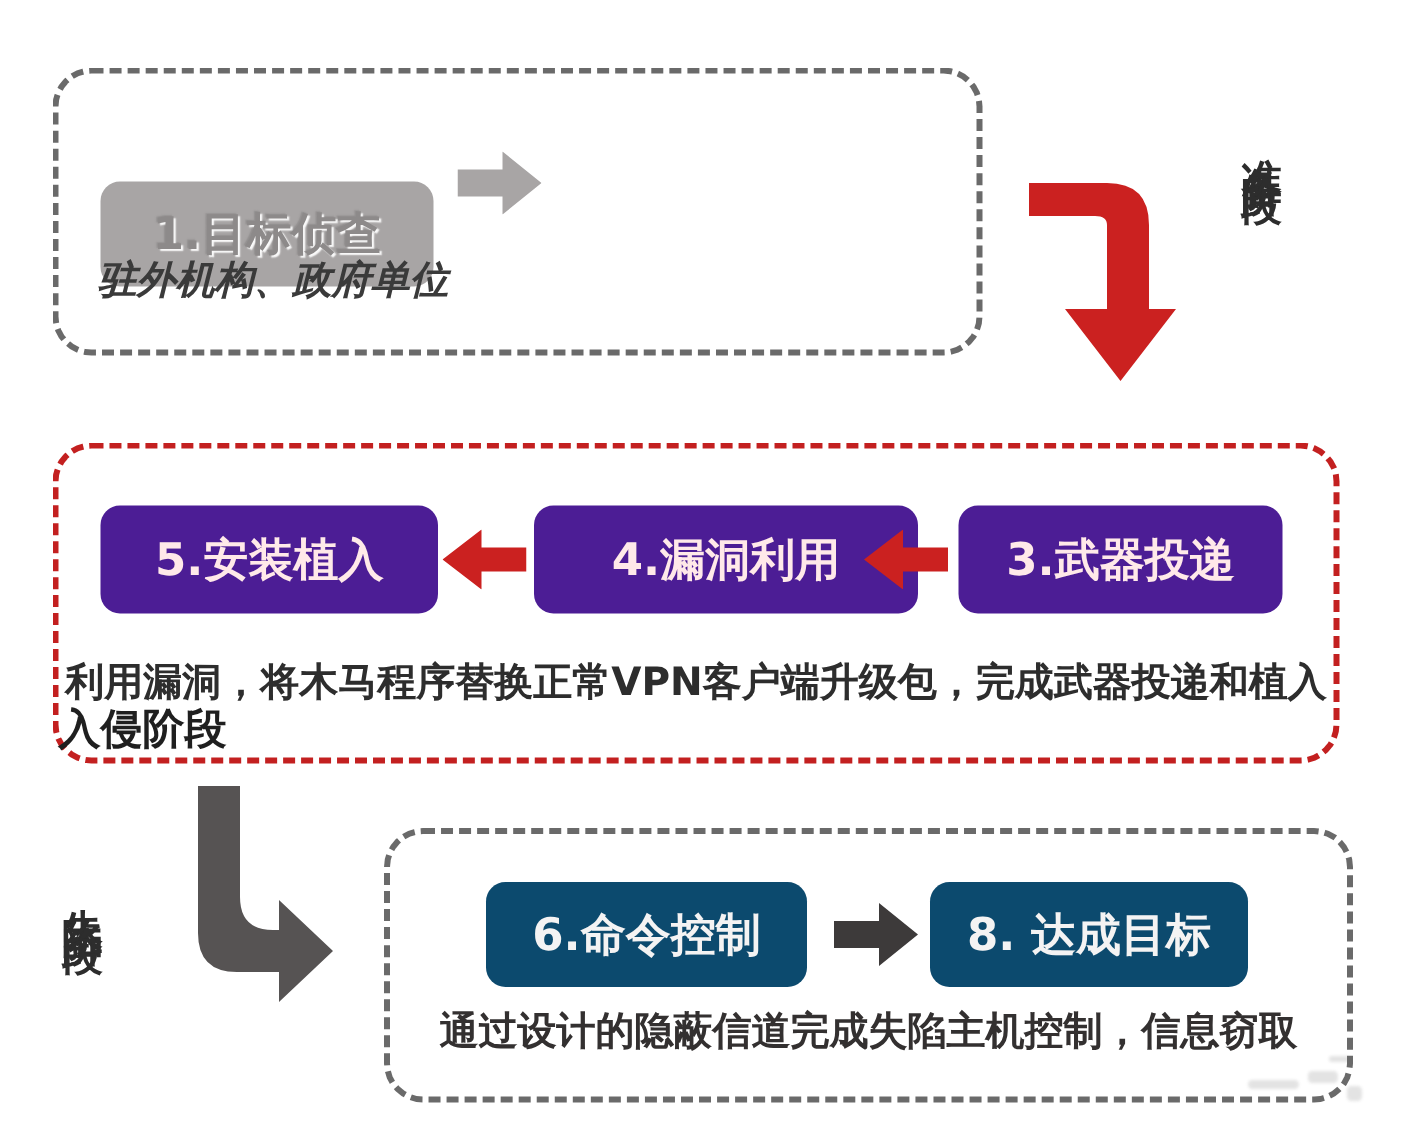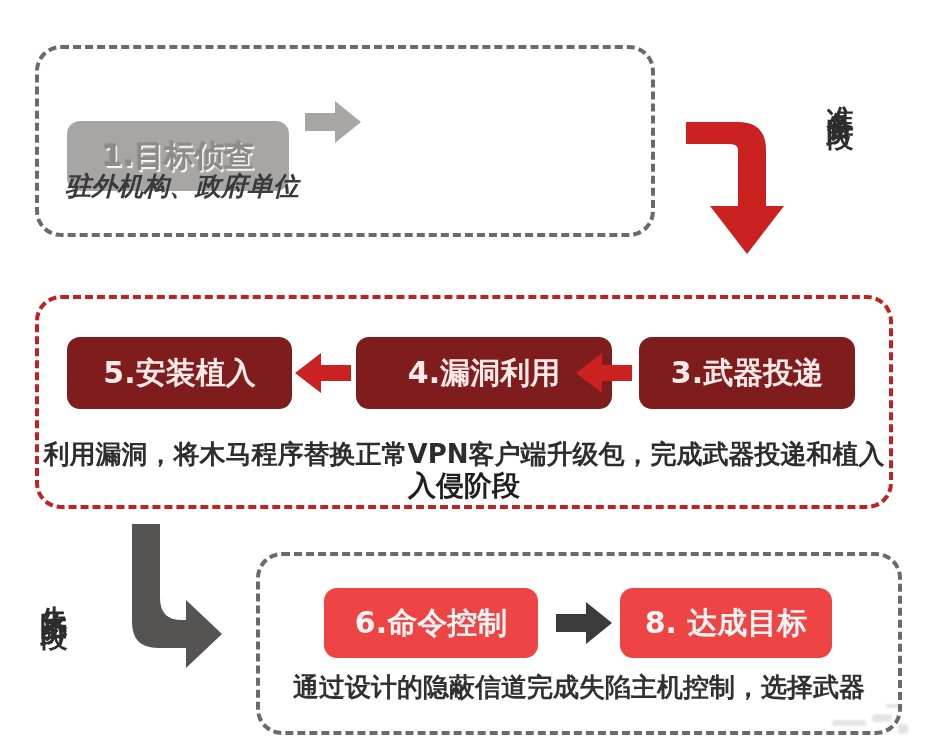--- a/index.html
+++ b/index.html
@@ -7,32 +7,32 @@
   .canvas{position:relative;width:936px;height:752px;background:#ffffff;overflow:hidden;}
 
   .panel{position:absolute;box-sizing:border-box;border-radius:26px;}
   .panel.gray{border:4px dashed #6a6a6a;}
   .panel.red{border:4px dashed #c32020;}
 
   .step{position:absolute;display:flex;align-items:center;justify-content:center;
         border-radius:13px;font-size:30px;font-weight:bold;white-space:nowrap;}
   .step.gray{background:#a8a5a5;color:#8d8a8a;
         text-shadow:1.5px 1.5px 1px rgba(255,255,255,.95),-1px -1px 1px rgba(120,118,118,.45);margin-top:34px;}
-  .step.red{background:#7f1d1d;color:#ffe9e9;}
-  .step.dark{background:#ef4444;color:#f4f3f3;}
+  .step.red{background:#4c1d95;color:#ffe9e9;}
+  .step.dark{background:#0c4a6e;color:#f4f3f3;}
 
   .arrow{position:absolute;}
   .arrow svg{display:block;width:100%;height:100%;}
 
   .caption{position:absolute;font-size:26px;font-weight:700;color:#3a3a3a;
            white-space:nowrap;text-align:center;font-style:italic;}
   .stage-label-v{position:absolute;writing-mode:vertical-rl;text-orientation:upright;
            font-size:27px;font-weight:bold;color:#2d2d2d;letter-spacing:6px;white-space:nowrap;}
   .stage-label-h{position:absolute;font-size:28px;font-weight:bold;color:#1f1f1f;
-           width:100%;text-align:center;}
+           width:100%;}
 
   .mid-caption{position:absolute;left:0;width:100%;text-align:center;
            font-size:26px;font-weight:700;color:#2d2d2d;white-space:nowrap;}
 
   .watermark{position:absolute;opacity:.18;filter:blur(1px);}
   .watermark .smudge{position:absolute;background:#6a6a6a;border-radius:3px;}
 </style>
 </head>
 <body>
 
@@ -95,21 +95,21 @@
       <span>6.命令控制</span>
     </div>
     <div class="arrow" style="left:296px;top:46px;width:56px;height:42px;">
       <svg viewBox="0 0 56 42">
           <polygon points="0,12 30,12 30,0 56,21 30,42 30,30 0,30" fill="#3d3a3a"></polygon>
         </svg>
     </div>
     <div class="step dark" style="left:360px;top:32px;width:212px;height:70px;">
       <span>8. 达成目标</span>
     </div>
-    <div class="mid-caption" style="top:114px;font-size:26px;color:#333030;">通过设计的隐蔽信道完成失陷主机控制，选择武器</div>
+    <div class="mid-caption" style="top:114px;font-size:26px;color:#333030;">通过设计的隐蔽信道完成失陷主机控制，信息窃取</div>
   </div>
 
   <div class="watermark" style="left:828px;top:702px;width:100px;height:44px;">
     <div class="smudge" style="left:4px;top:18px;width:34px;height:6px;"></div>
     <div class="smudge" style="left:44px;top:12px;width:20px;height:8px;"></div>
     <div class="smudge" style="left:58px;top:2px;width:14px;height:4px;"></div>
     <div class="smudge" style="left:70px;top:22px;width:10px;height:10px;"></div>
   </div>
 
 </div>

